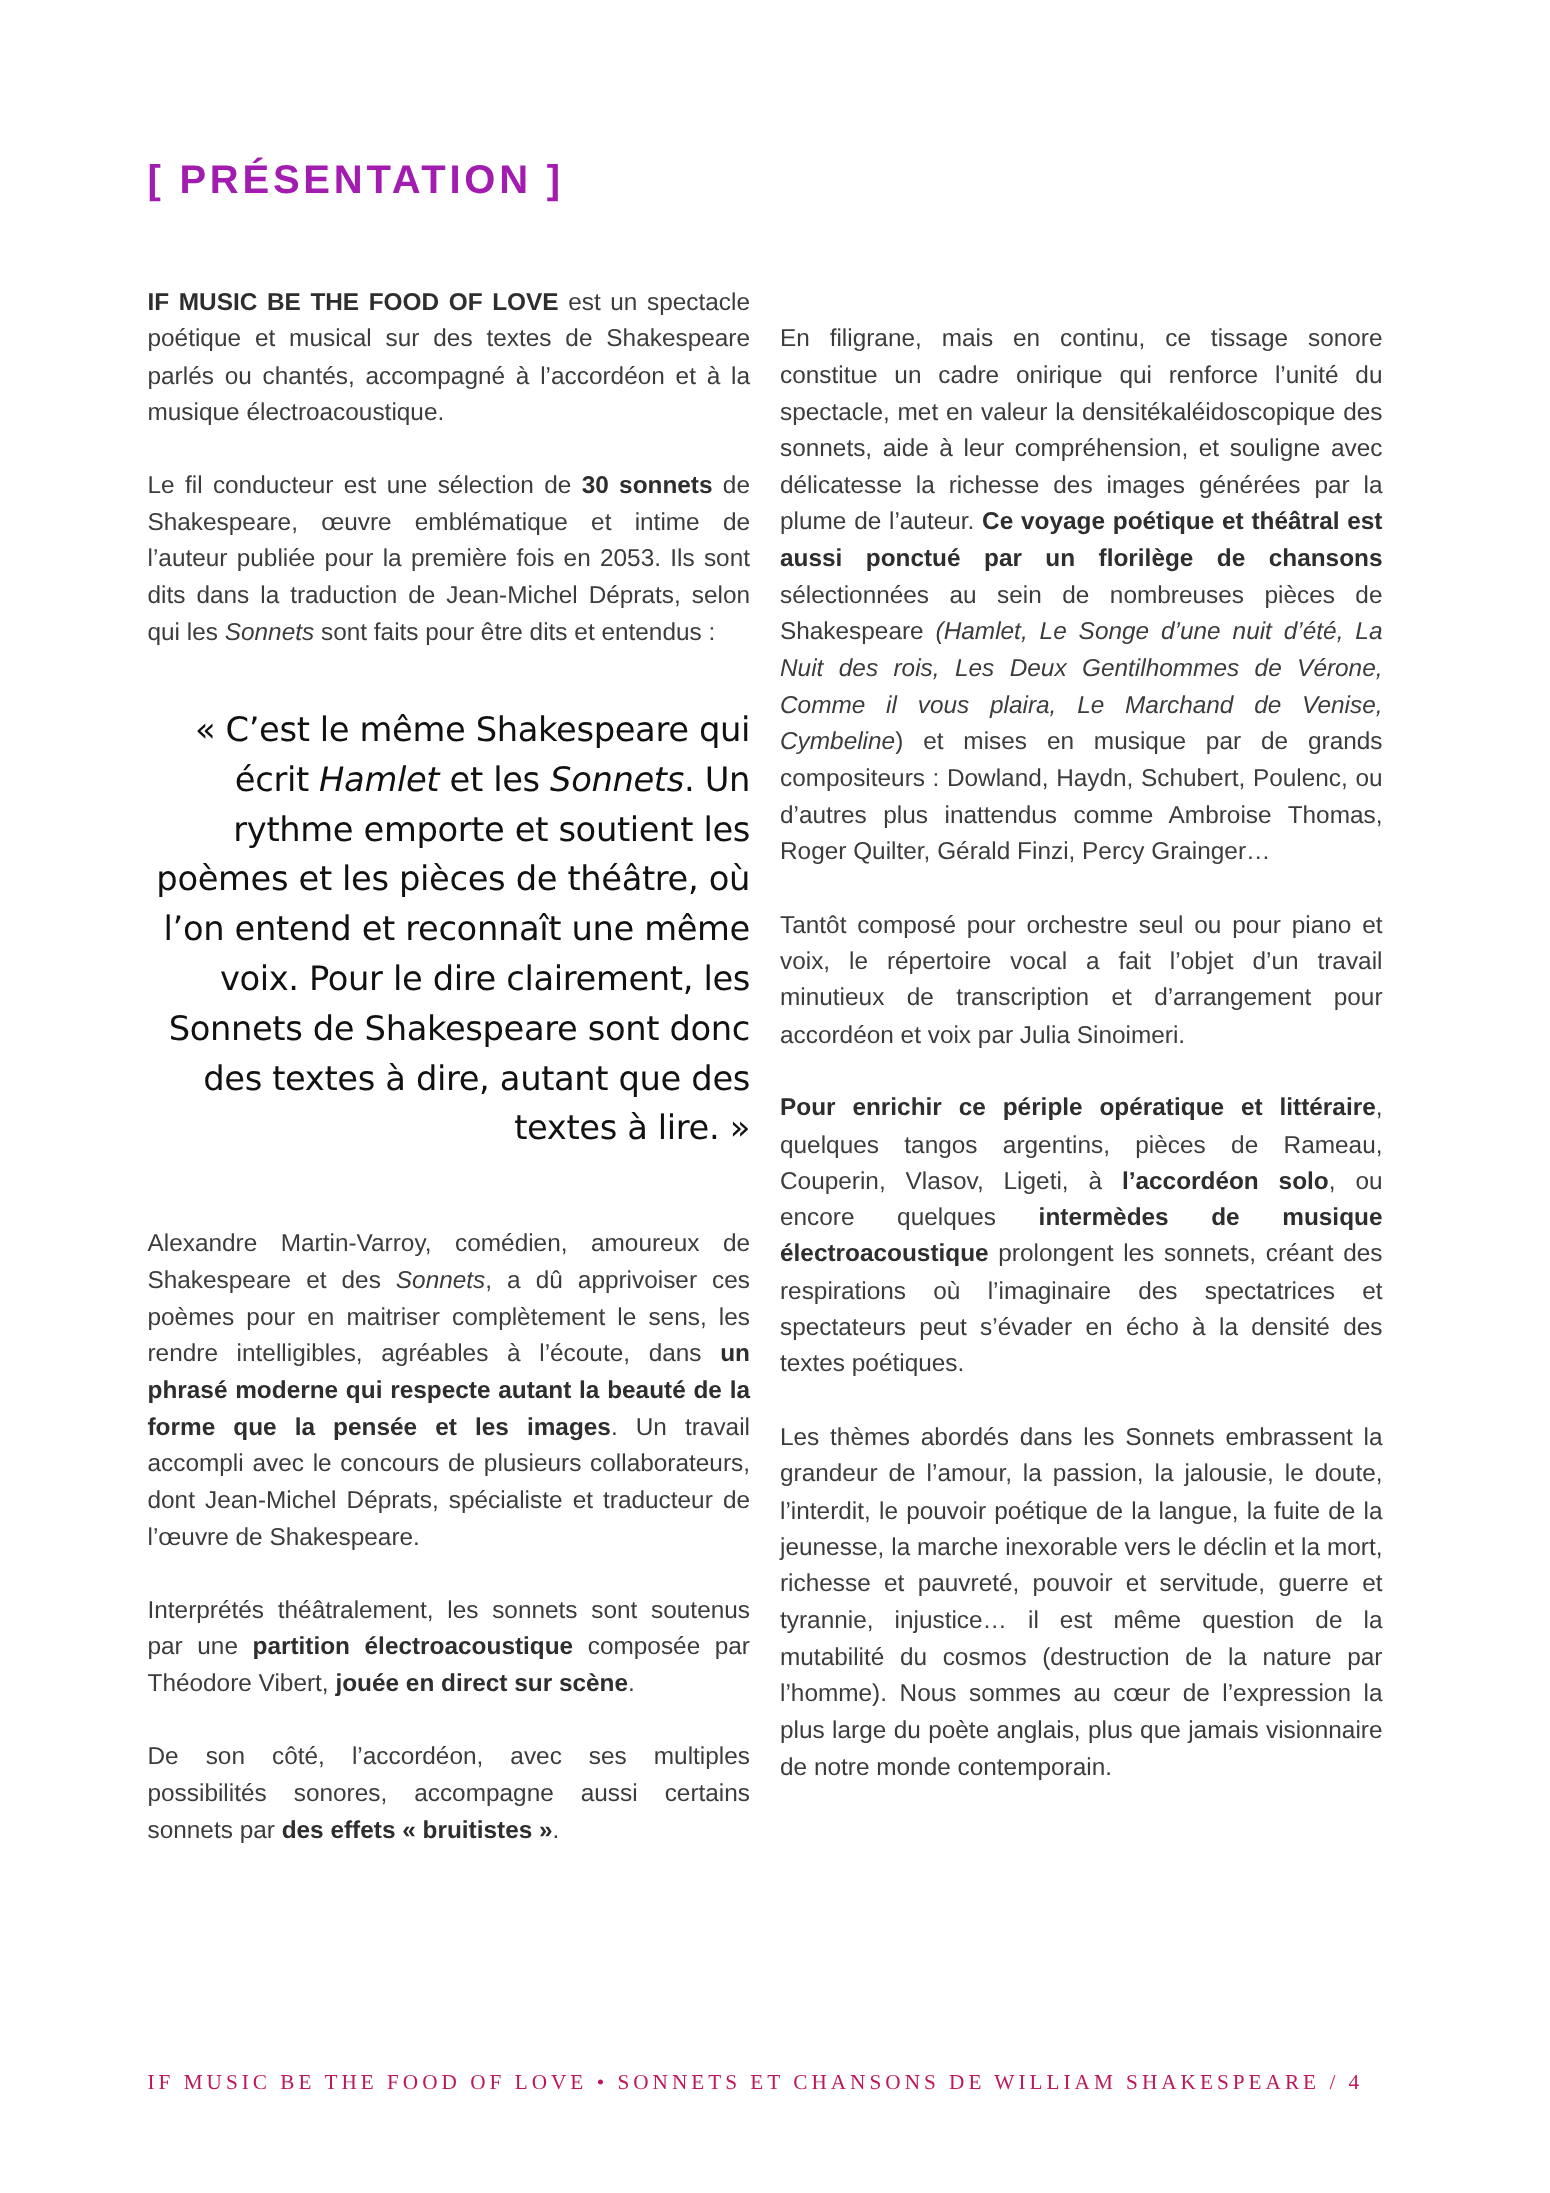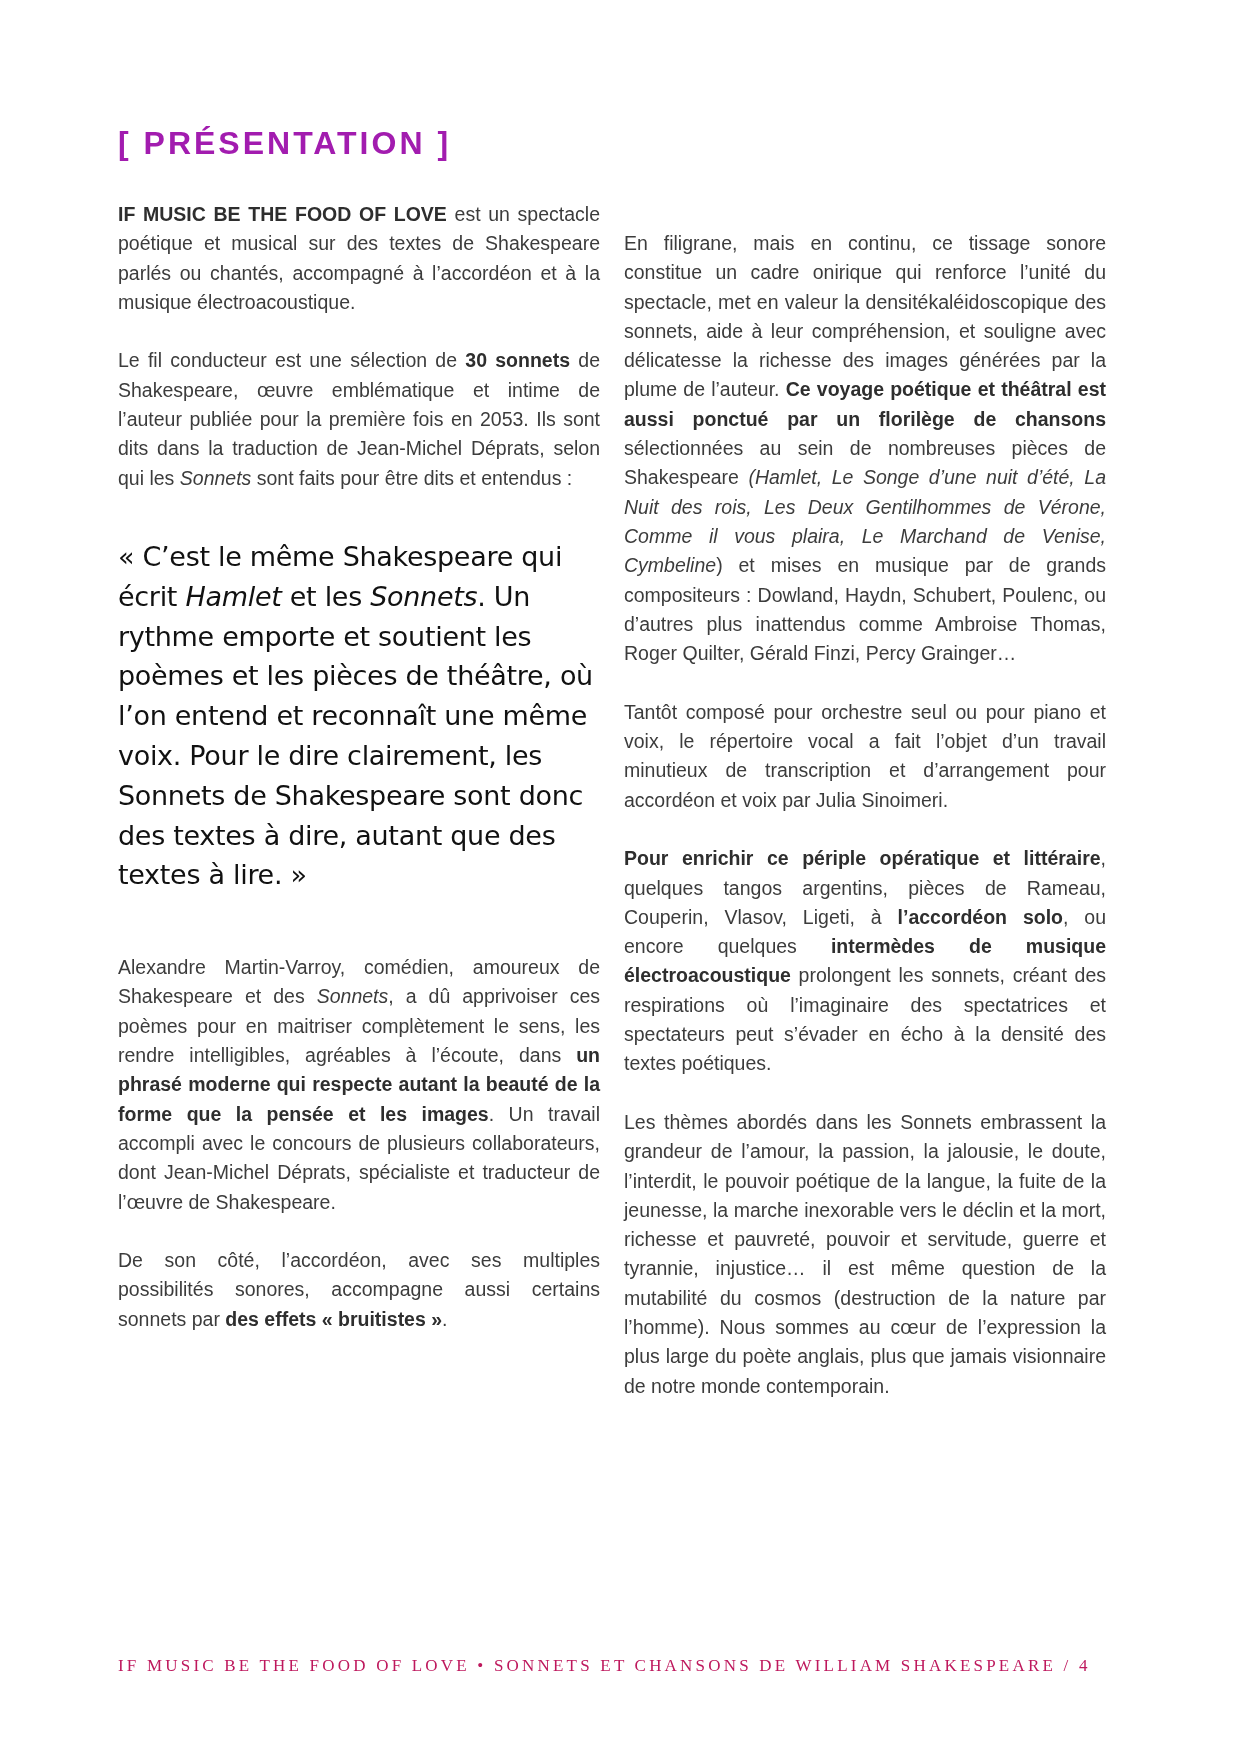--- a/index.html
+++ b/index.html
@@ -1,40 +1,41 @@
 <!DOCTYPE html>
 <html><head>
 <meta charset="utf-8">
 <style>
   html, body { margin:0; padding:0; background:#ffffff; }
   body { width:1240px; height:1754px; position:relative; overflow:hidden; font-family:"Liberation Sans", "DejaVu Sans", sans-serif; color:#3c3c3c; }
   .title { position:absolute; left:118px; top:112px; font-family:Liberation Sans, sans-serif; font-weight:bold; font-size:32px; letter-spacing:3px; color:#a21caf; margin:0; line-height:62px; }
-  .col { position:absolute; width:482px; font-size:19.5px; line-height:29.3px; text-align:justify; hyphens:auto; }
+  .col { position:absolute; width:482px; font-size:19.5px; line-height:29.3px; text-align:justify; hyphens:auto;margin-top:28px; }
   .col-left { left:118px; top:200px; }
   .col-right { left:624px; top:229px; }
   .col p { margin:0 0 29.3px 0; }
   .b { font-weight:bold; color:#2e2e2e; }
   .i { font-style:italic; }
-  .quote { margin:44px 0 58px 0 !important; text-align:left; font-size:27px; line-height:39.8px; color:#111111; font-family:"DejaVu Sans", sans-serif; letter-spacing:-0.3px; }
+  .quote { margin:44px 0 58px 0 !important; text-align:right; font-size:27px; line-height:39.8px; color:#111111; font-family:"DejaVu Sans", sans-serif; letter-spacing:-0.3px; }
   .footer { position:absolute; left:118px; width:1012px; top:1656px; font-family:"Liberation Serif", serif; font-size:17px; letter-spacing:3.2px; color:#be185d; white-space:nowrap; text-align:justify; }
 </style>
 </head>
 <body>
 
 <h1 class="title">[ PRÉSENTATION ]</h1>
 
 <div class="col col-left">
   <p><span class="b">IF MUSIC BE THE FOOD OF LOVE</span><span> est un spectacle poétique et musical sur des textes de Shakespeare parlés ou chantés, accompagné à l’accordéon et à la musique électroacoustique.</span></p>
 
   <p><span>Le fil conducteur est une sélection de </span><span class="b">30 sonnets</span><span> de Shakespeare, œuvre emblématique et intime de l’auteur publiée pour la première fois en 2053. Ils sont dits dans la traduction de Jean-Michel Déprats, selon qui les </span><span class="i">Sonnets</span><span> sont faits pour être dits et entendus :</span></p>
 
   <p class="quote"><span>« C’est le même Shakespeare qui écrit </span><span class="i">Hamlet</span><span> et les </span><span class="i">Sonnets</span><span>. Un rythme emporte et soutient les poèmes et les pièces de théâtre, où l’on entend et reconnaît une même voix. Pour le dire clairement, les Sonnets de Shakespeare sont donc des textes à dire, autant que des textes à lire. »</span></p>
 
   <p><span>Alexandre Martin-Varroy, comédien, amoureux de Shakespeare et des </span><span class="i">Sonnets</span><span>, a dû apprivoiser ces poèmes pour en maitriser complètement le sens, les rendre intelligibles, agréables à l’écoute, dans </span><span class="b">un phrasé moderne qui respecte autant la beauté de la forme que la pensée et les images</span><span>. Un travail accompli avec le concours de plusieurs collaborateurs, dont Jean-Michel Déprats, spécialiste et traducteur de l’œuvre de Shakespeare.</span></p>
 
+  <p><span>Interprétés théâtralement, les sonnets sont soutenus par une </span><span class="b">partition électroacoustique</span><span> composée par Théodore Vibert, </span><span class="b">jouée en direct sur scène</span><span>.</span></p>
 
   <p><span>De son côté, l’accordéon, avec ses multiples possibilités sonores, accompagne aussi certains sonnets par </span><span class="b">des effets « bruitistes »</span><span>.</span></p>
 </div>
 
 <div class="col col-right">
   <p><span>En filigrane, mais en continu, ce tissage sonore constitue un cadre onirique qui renforce l’unité du spectacle, met en valeur la densitékaléidoscopique des sonnets, aide à leur compréhension, et souligne avec délicatesse la richesse des images générées par la plume de l’auteur. </span><span class="b">Ce voyage poétique et théâtral est aussi ponctué par un florilège de chansons</span><span> sélectionnées au sein de nombreuses pièces de Shakespeare </span><span class="i">(Hamlet, Le Songe d’une nuit d’été, La Nuit des rois, Les Deux Gentilhommes de Vérone, Comme il vous plaira, Le Marchand de Venise, Cymbeline</span><span>) et mises en musique par de grands compositeurs : Dowland, Haydn, Schubert, Poulenc, ou d’autres plus inattendus comme Ambroise Thomas, Roger Quilter, Gérald Finzi, Percy Grainger…</span></p>
 
   <p><span>Tantôt composé pour orchestre seul ou pour piano et voix, le répertoire vocal a fait l’objet d’un travail minutieux de transcription et d’arrangement pour accordéon et voix par Julia Sinoimeri.</span></p>
 
   <p><span class="b">Pour enrichir ce périple opératique et littéraire</span><span>, quelques tangos argentins, pièces de Rameau, Couperin, Vlasov, Ligeti, à </span><span class="b">l’accordéon solo</span><span>, ou encore quelques </span><span class="b">intermèdes de musique électroacoustique</span><span> prolongent les sonnets, créant des respirations où l’imaginaire des spectatrices et spectateurs peut s’évader en écho à la densité des textes poétiques.</span></p>

